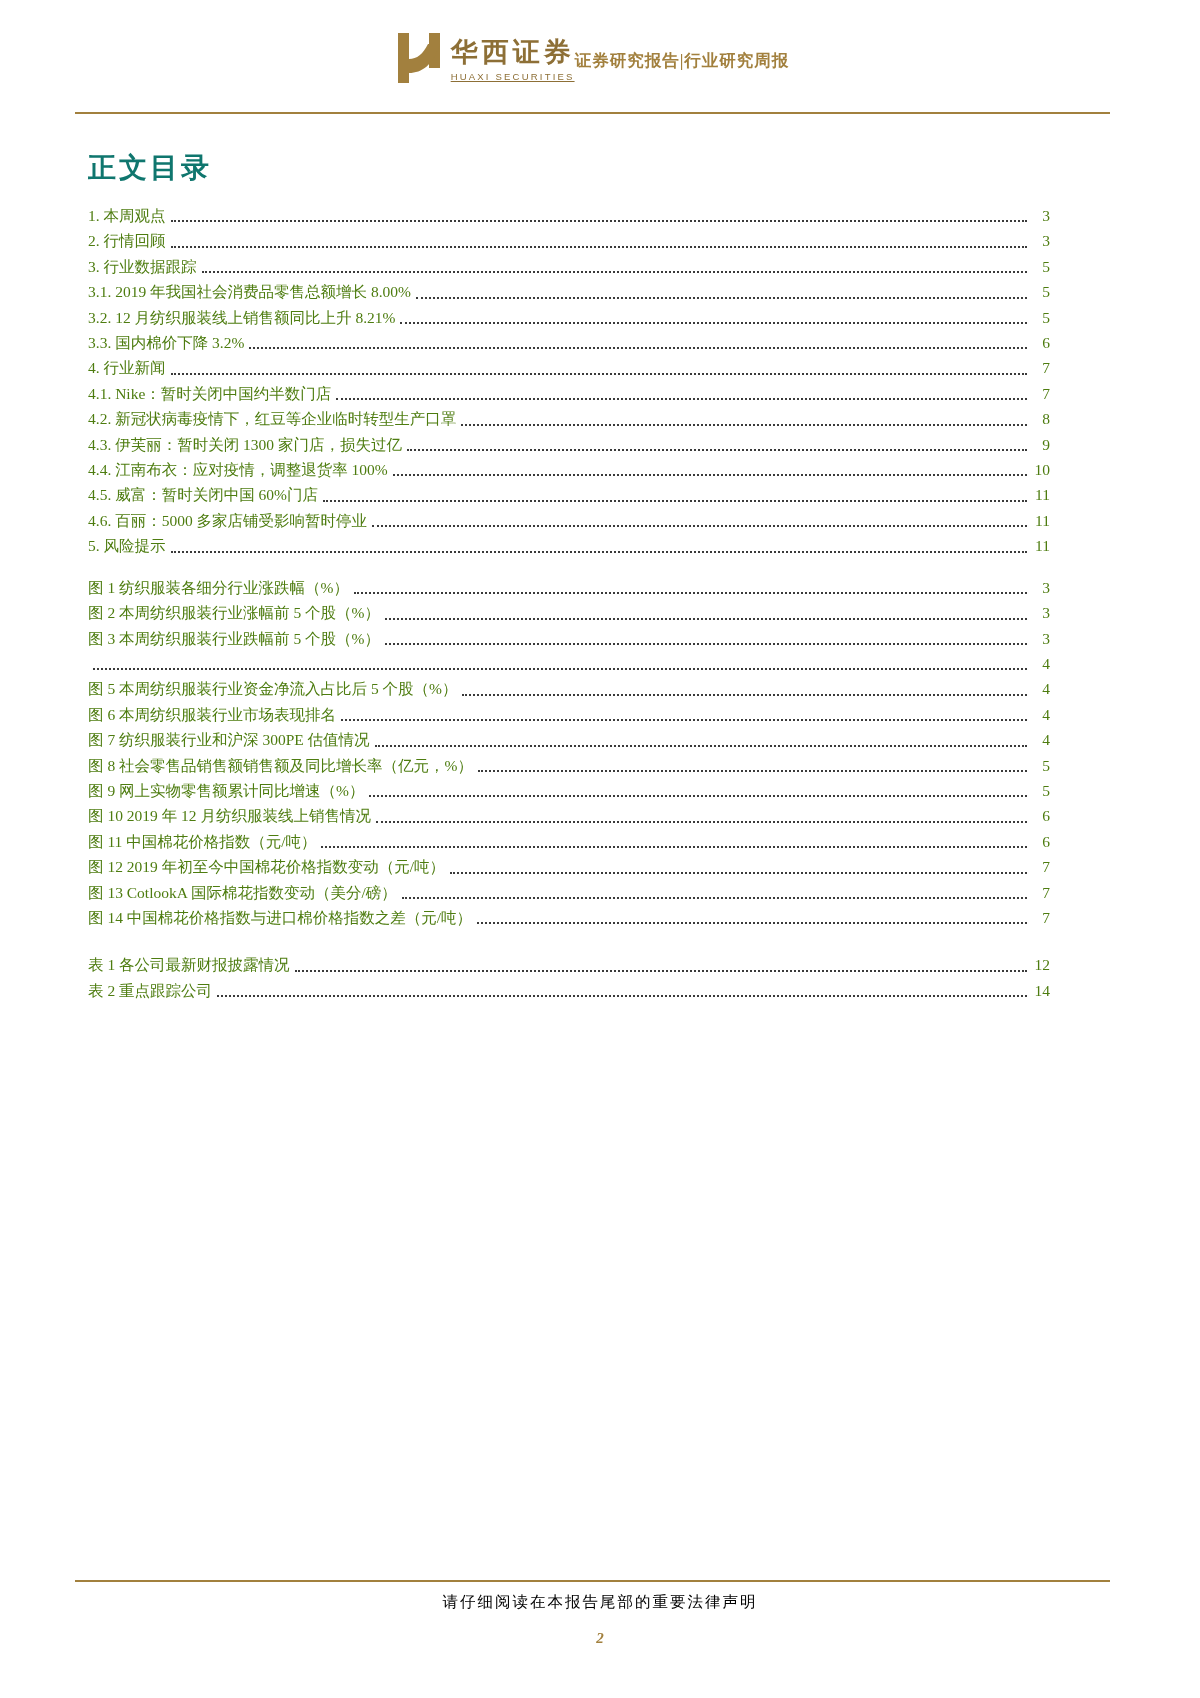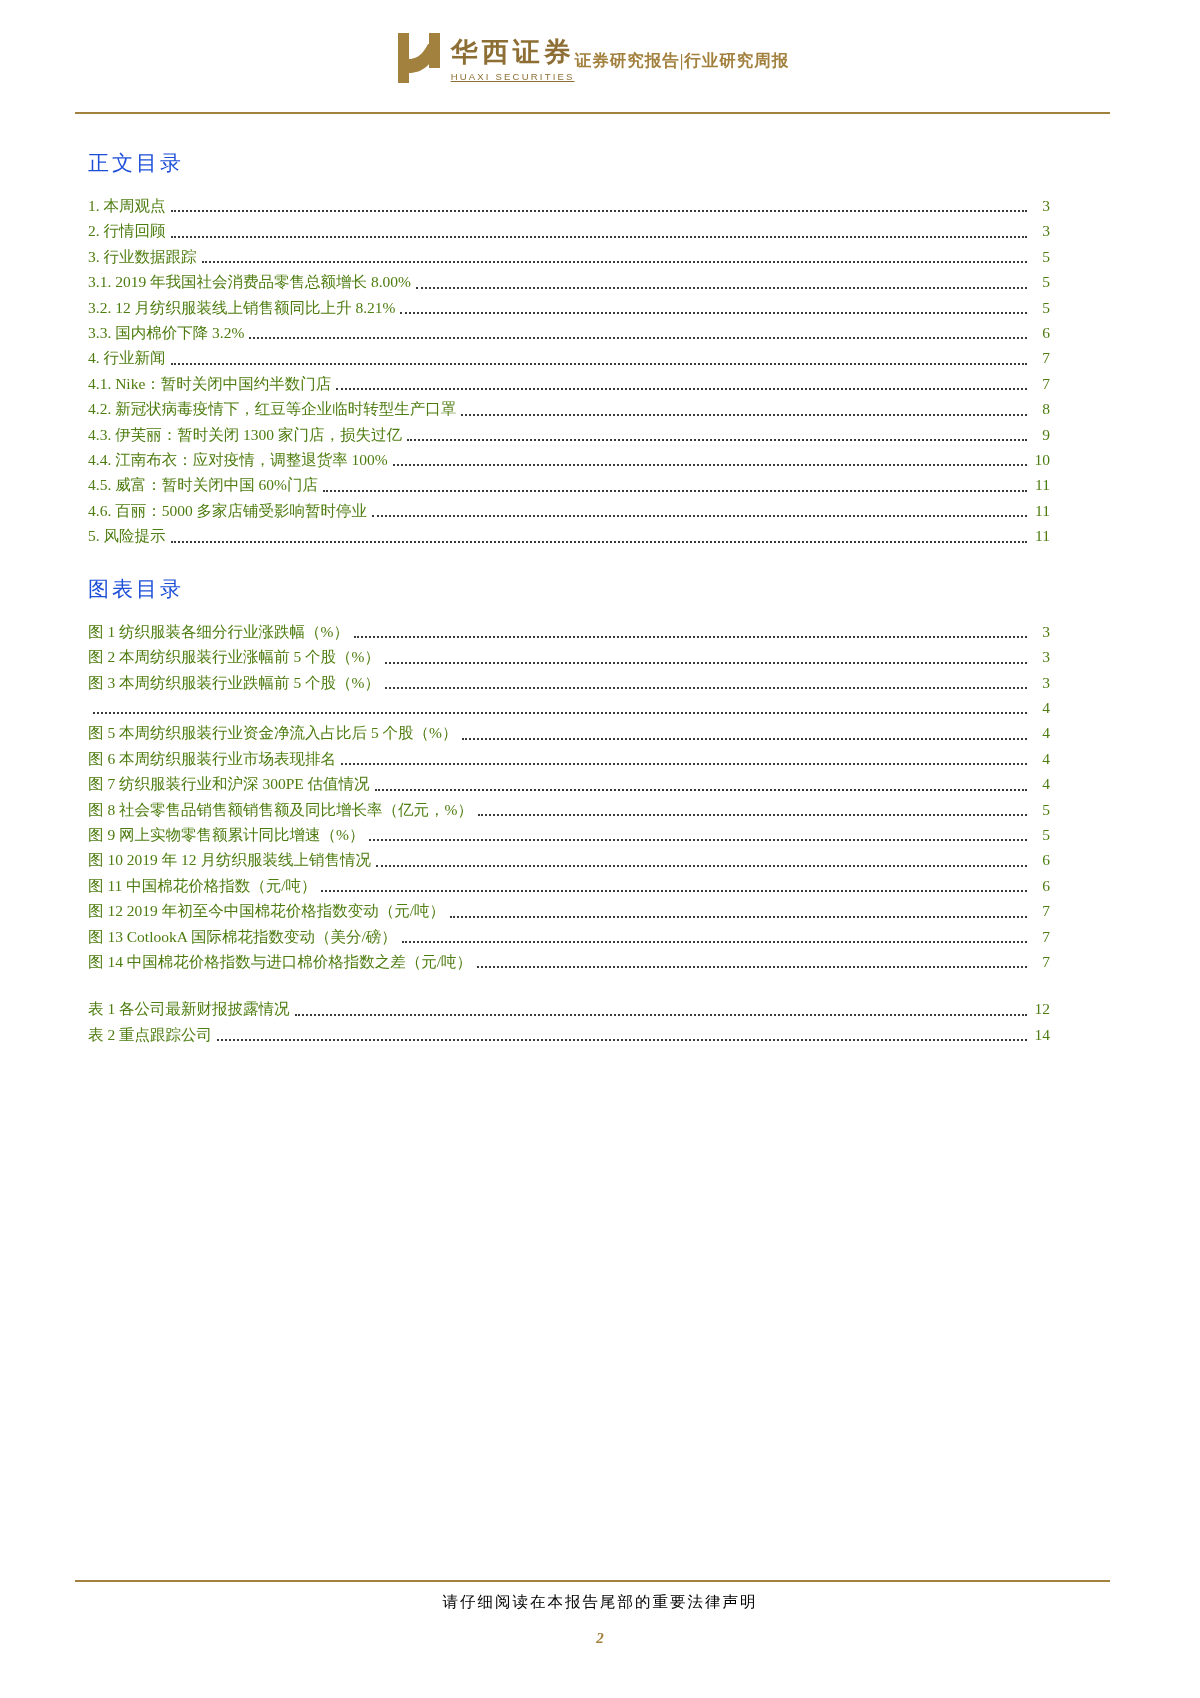--- a/index.html
+++ b/index.html
@@ -39,21 +39,21 @@
     letter-spacing: 1px;
   }
   .gold-rule {
     position: absolute; top: 112px; left: 75px; right: 90px;
     height: 2px; background: #a2803e;
   }
 
   
   main { position: absolute; top: 112px; left: 88px; right: 150px; }
   .toc-title {
-    font-size: 21px; font-weight: normal; color: #1d4ed8;
+    font-size: 28px; font-weight: bold; color: #0f766e;
     letter-spacing: 3px; margin-top: 37px;
   }
   .toc-title.figures { margin-top: 26px; }
   .toc-list { margin-top: 16px; }
   .toc-list.tables { margin-top: 22px; }
   .toc-row {
     display: flex; align-items: flex-end;
     font-size: 15.5px; line-height: 25.4px; color: #4d7c0f;
     white-space: nowrap;
   }
@@ -175,21 +175,20 @@
           <span class="toc-dots"></span>
           <span class="toc-page">11</span>
         </div>
         <div class="toc-row">
           <span class="toc-label">5. 风险提示</span>
           <span class="toc-dots"></span>
           <span class="toc-page">11</span>
         </div>
       </div>
 
-    <h2 class="toc-title figures">图表目录</h2>
     <div class="toc-list">
         <div class="toc-row">
           <span class="toc-label">图 1 纺织服装各细分行业涨跌幅（%）</span>
           <span class="toc-dots"></span>
           <span class="toc-page">3</span>
         </div>
         <div class="toc-row">
           <span class="toc-label">图 2 本周纺织服装行业涨幅前 5 个股（%）</span>
           <span class="toc-dots"></span>
           <span class="toc-page">3</span>

